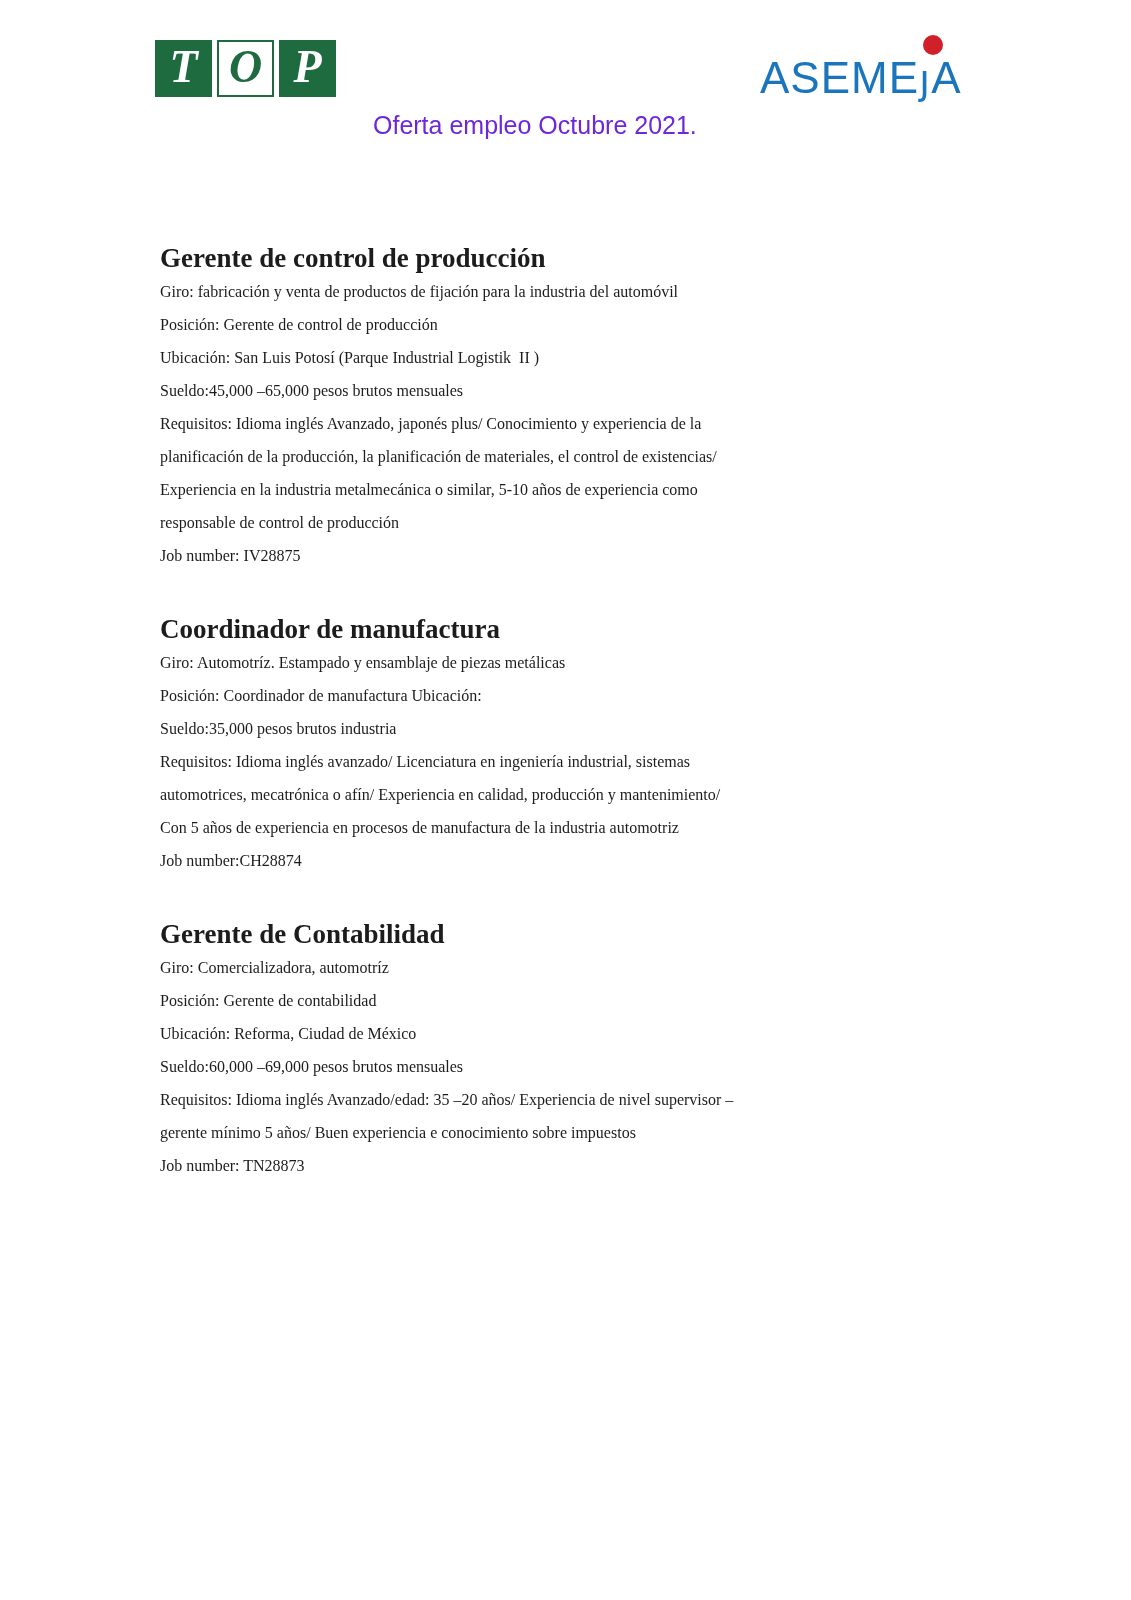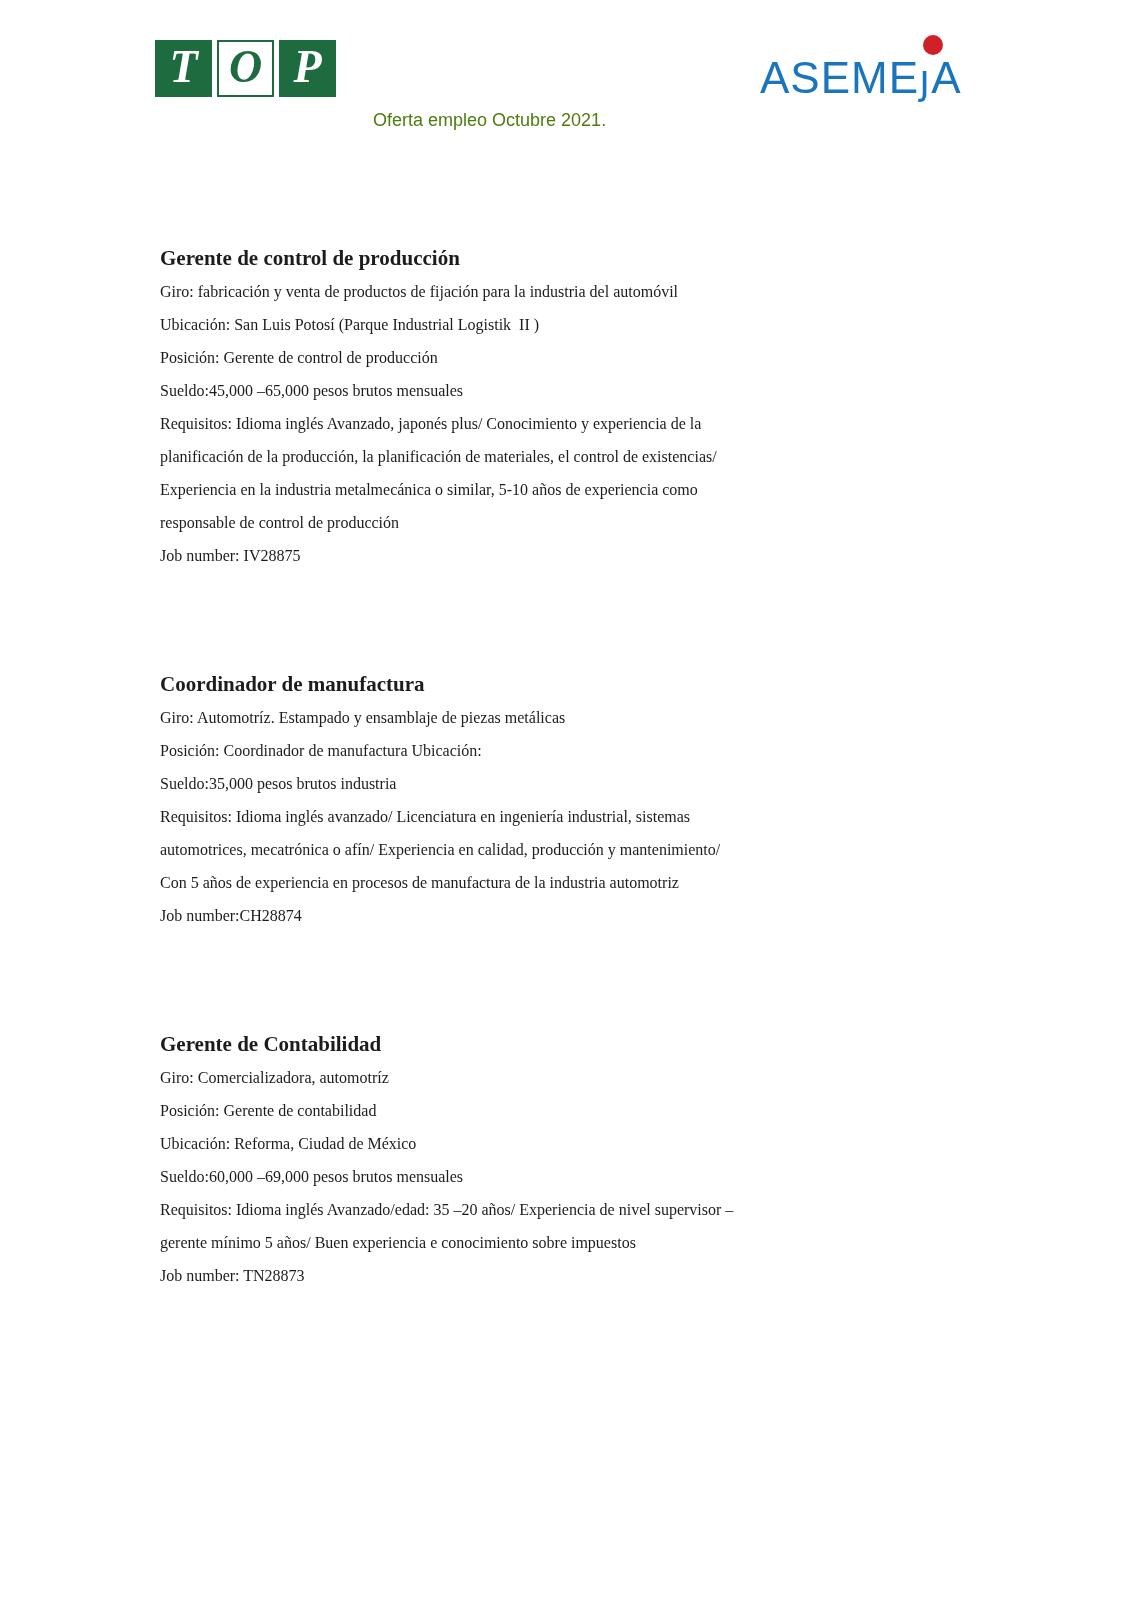--- a/index.html
+++ b/index.html
@@ -42,28 +42,28 @@
     position:absolute;display:block;
     width:20px;height:20px;border-radius:50%;
     background:var(--asemeja-red);
     top:-24px;left:4px;
   }
 
   
   .doc-title{
     position:absolute;left:373px;top:110px;margin:0;
     font-family:"Liberation Sans", sans-serif;
-    font-weight:normal;font-size:18px;line-height:1.2;color:#4d7c0f;
+    font-weight:normal;font-size:25px;line-height:1.2;color:#6d28d9;
   }
 
   
   main{position:absolute;left:160px;top:242px;width:880px;}
-  section.job + section.job{margin-top:96px;}
+  section.job + section.job{margin-top:41px;}
   section.job h2{
-    margin:0;font-size:21px;font-weight:bold;line-height:33px;
+    margin:0;font-size:27px;font-weight:bold;line-height:33px;
   }
   section.job .line{
     font-size:16px;line-height:33px;white-space:pre;
   }
 </style>
 </head>
 <body>
 
 <div class="page">
 
@@ -83,22 +83,22 @@
     <div class="asemeja-logo"><span>ASEME</span><span class="jwrap"><i class="red-dot"></i><span>ȷ</span></span><span>A</span></div>
 
     <h1 class="doc-title">Oferta empleo Octubre 2021.</h1>
   </header>
 
   <main>
 
     <section class="job">
       <h2>Gerente de control de producción</h2>
       <div class="line">Giro: fabricación y venta de productos de fijación para la industria del automóvil</div>
+      <div class="line">Posición: Gerente de control de producción</div>
       <div class="line">Ubicación: San Luis Potosí (Parque Industrial Logistik  II )</div>
-      <div class="line">Posición: Gerente de control de producción</div>
       <div class="line">Sueldo:45,000 –65,000 pesos brutos mensuales</div>
       <div class="line">Requisitos: Idioma inglés Avanzado, japonés plus/ Conocimiento y experiencia de la</div>
       <div class="line">planificación de la producción, la planificación de materiales, el control de existencias/</div>
       <div class="line">Experiencia en la industria metalmecánica o similar, 5-10 años de experiencia como</div>
       <div class="line">responsable de control de producción</div>
       <div class="line">Job number: IV28875</div>
     </section>
 
     <section class="job">
       <h2>Coordinador de manufactura</h2>

